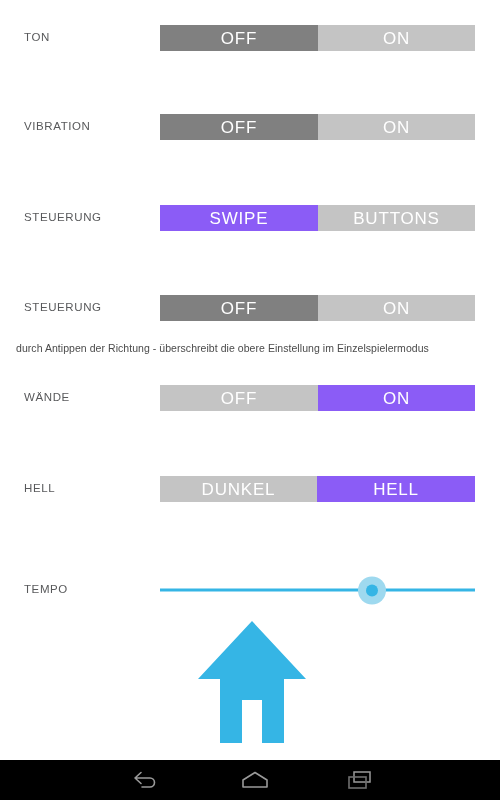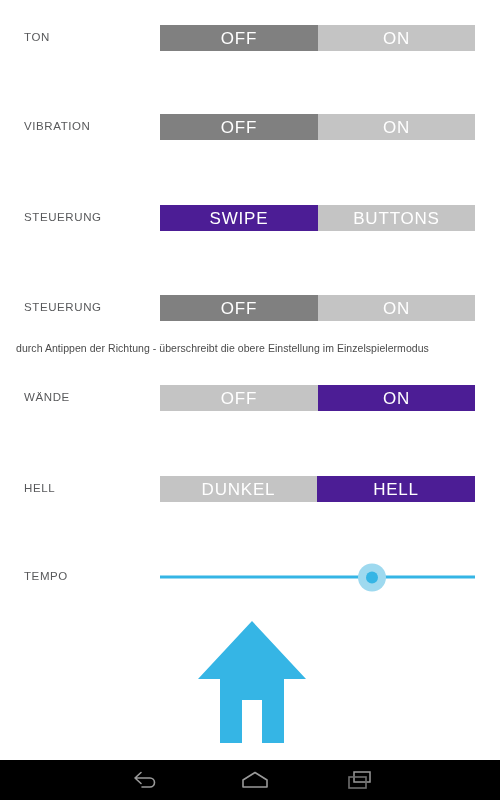--- a/index.html
+++ b/index.html
@@ -22,21 +22,21 @@
     display:flex;
   }
   .seg-half{
     flex:0 0 158px;height:26px;display:flex;align-items:center;justify-content:center;
     font-size:17px;letter-spacing:0.8px;color:#ffffff;line-height:1;
     box-sizing:border-box;
   }
   .seg-half.right{flex:0 0 157px;}
   .sel-dark{background:#808080;}
   .unsel-grey{background:#c4c4c4;}
-  .sel-blue{background:#4c1d95;}
+  .sel-blue{background:#8b5cf6;}
 
   .desc{
     position:absolute;left:16px;font-size:10.5px;color:#4a4a4a;
     white-space:nowrap;line-height:1;letter-spacing:0.05px;
   }
 
   .slider-row{position:absolute;left:0;width:500px;height:40px;}
   .track{
     position:absolute;left:160px;top:50%;transform:translateY(-50%);
     width:315px;height:3px;background:#35b5e5;
@@ -110,21 +110,21 @@
   </div>
 
   <div class="row" style="top:476px">
     <div class="row-label">HELL</div>
     <div class="seg">
       <div class="seg-half right unsel-grey">DUNKEL</div>
       <div class="seg-half sel-blue">HELL</div>
     </div>
   </div>
 
-  <div class="slider-row" style="top:557px">
+  <div class="slider-row" style="top:570px">
     <div class="row-label">TEMPO</div>
     <div class="track">
       <div class="thumb-halo" id="tempo-halo" style="left: 212px;"></div>
       <div class="thumb-core" id="tempo-core" style="left: 212px;"></div>
     </div>
   </div>
 
   <div class="house">
     <svg viewBox="0 0 108 122" xmlns="http://www.w3.org/2000/svg" aria-hidden="true">
       <path d="M54 0 L108 58 L86 58 L86 122 L64 122 L64 79 L44 79 L44 122 L22 122 L22 58 L0 58 Z" fill="#35b5e5"></path>

